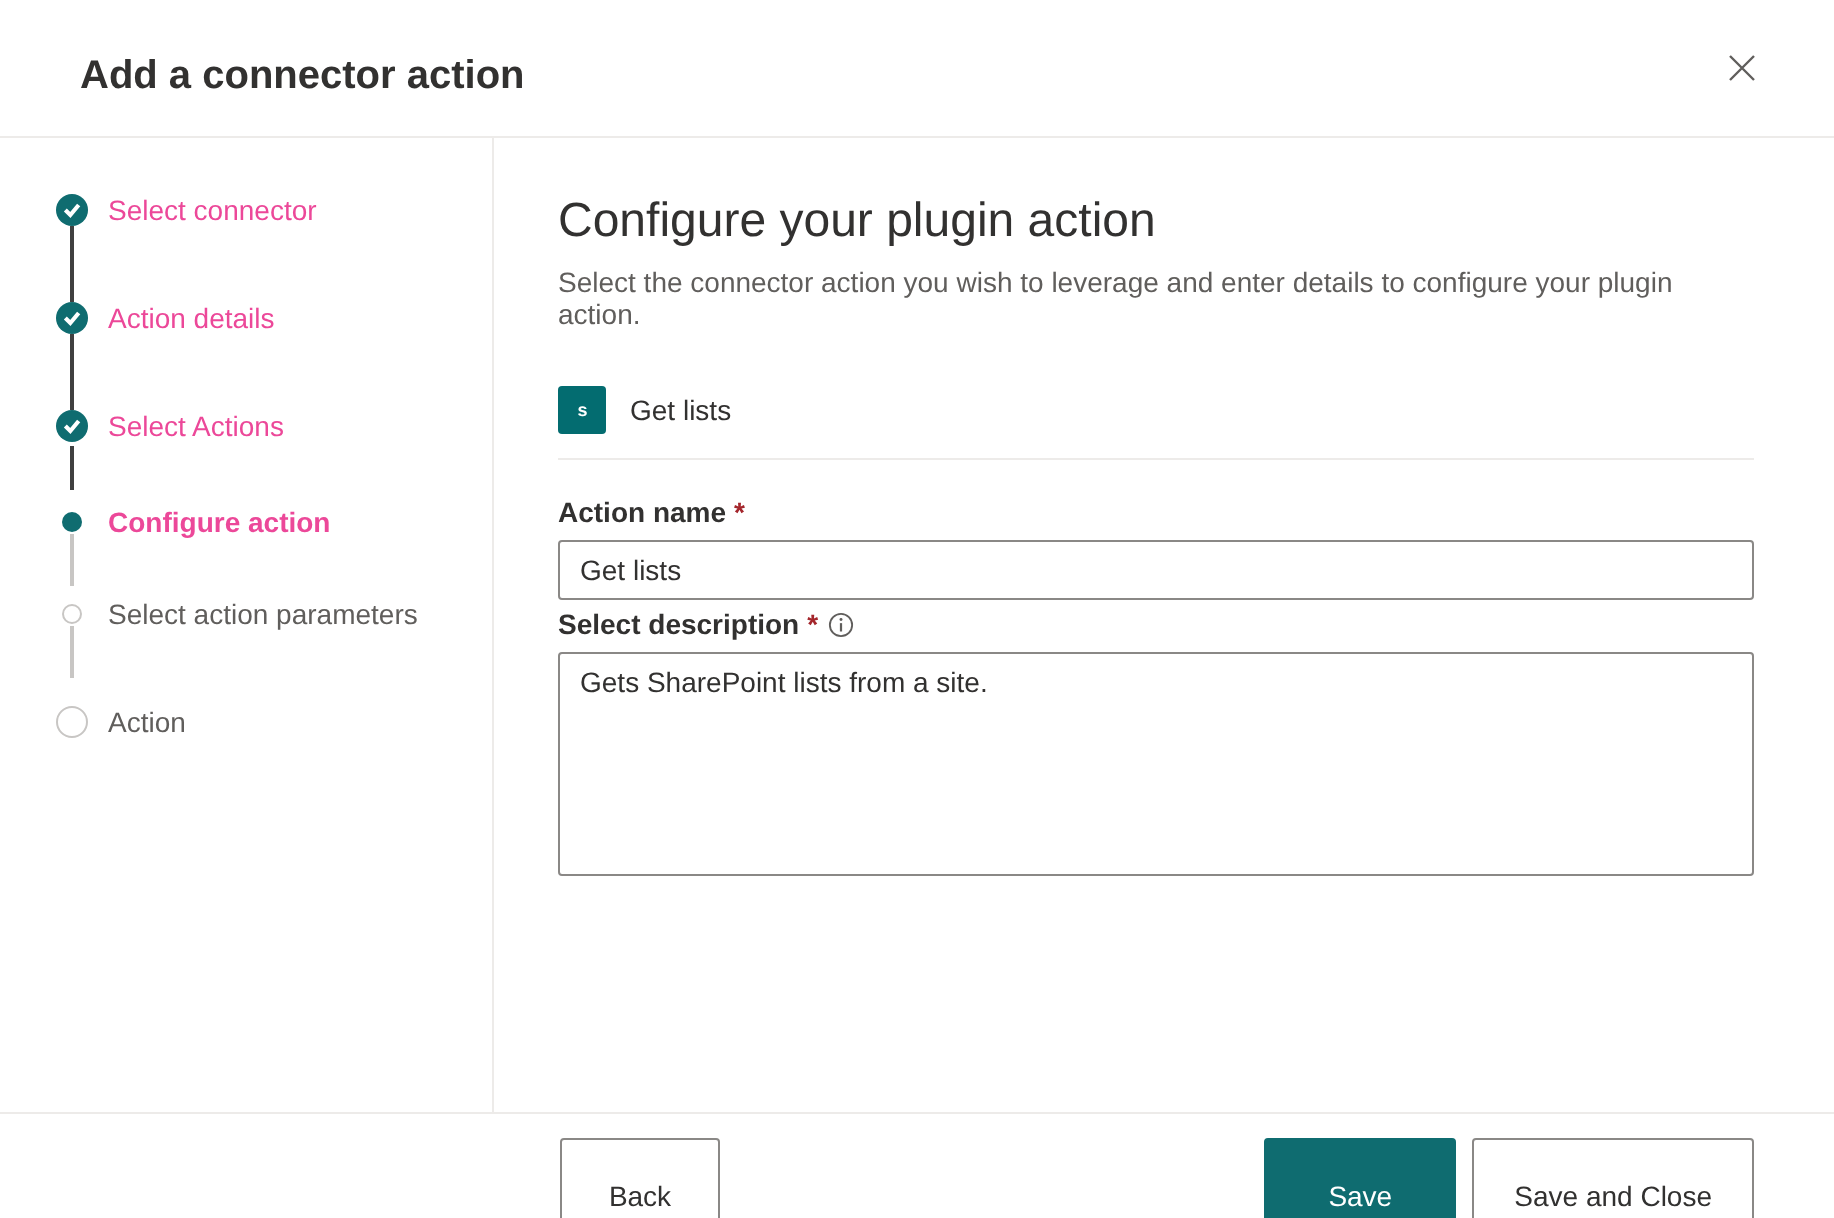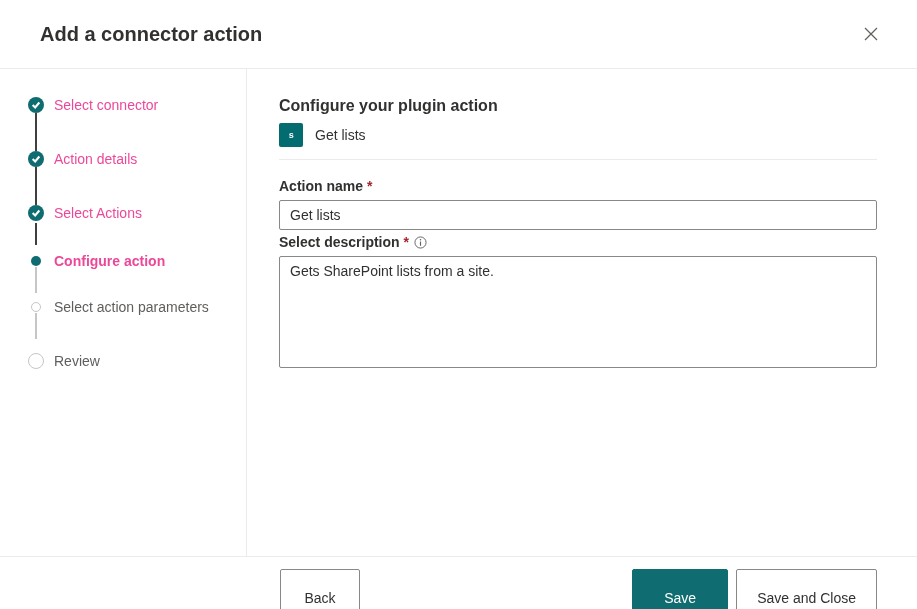--- a/index.html
+++ b/index.html
@@ -7,21 +7,21 @@
       font-family: 'Segoe UI', -apple-system, BlinkMacSystemFont, sans-serif;
       font-size: 14px;
       color: #323130;
       width: 917px;
       height: 609px;
       overflow: hidden;
       background: #fff;
     }
     .header {
       display: flex;
-      align-items: center;
+      align-items: flex-end;
       justify-content: space-between;
       padding: 18px 30px 18px 40px;
       border-bottom: 1px solid #edebe9;
     }
     .header h1 {
       font-size: 20px;
       font-weight: 600;
       color: #323130;
     }
     .close-btn {
@@ -123,22 +123,22 @@
     .step.current .step-label { font-weight: 600; }
     .step.upcoming .step-label { color: #605e5c; }
     .step.sub { min-height: 40px; }
 
     .main {
       flex: 1;
       padding: 28px 40px 16px 32px;
       overflow-y: auto;
     }
     .main h2 {
-      font-size: 16px;
-      font-weight: 700;
+      font-size: 24px;
+      font-weight: 400;
       color: #323130;
       margin-bottom: 8px;
     }
     .main .subtitle {
       font-size: 14px;
       color: #605e5c;
       margin-bottom: 28px;
     }
     .action-header {
       display: flex;
@@ -282,28 +282,29 @@
 
       <li class="step upcoming small sub" style="margin-top:6px;">
         <span class="step-marker"></span>
         <span class="step-connector short grey"></span>
         <span class="step-label">Select action parameters</span>
       </li>
 
 
       <li class="step upcoming" style="margin-top:14px; min-height:20px;">
         <span class="step-marker"></span>
-        <span class="step-label">Review</span>
+        <span class="step-label">Action</span>
       </li>
 
     </ol>
   </nav>
 
   <section class="main">
     <h2>Configure your plugin action</h2>
+    <p class="subtitle">Select the connector action you wish to leverage and enter details to configure your plugin action.</p>
 
     <div class="action-header">
       <div class="action-icon">
         <span class="action-icon-glyph">s</span>
       </div>
       <span class="action-title">Get lists</span>
     </div>
 
     <div class="field">
       <label class="field-label">

